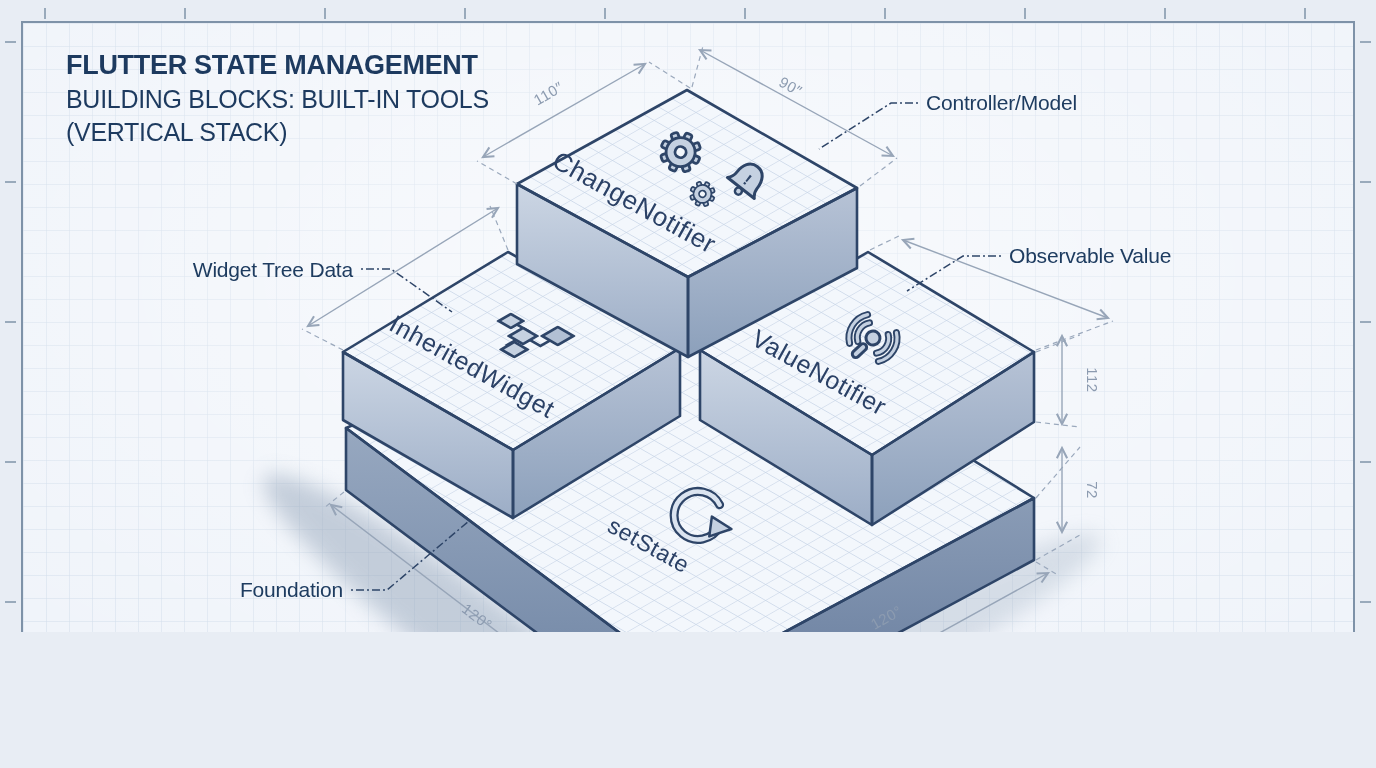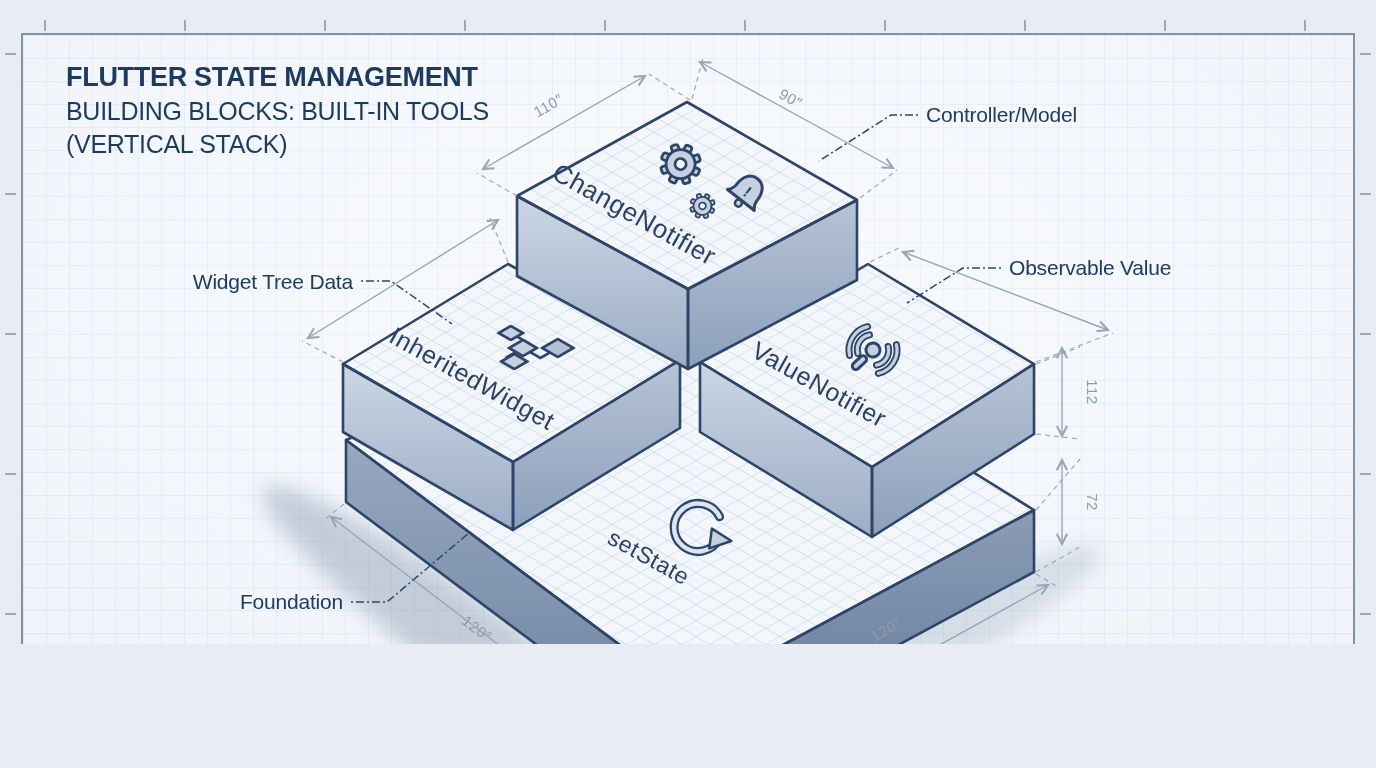--- a/index.html
+++ b/index.html
@@ -1,17 +1,17 @@
 <!DOCTYPE html>
 <html><head>
 <meta charset="utf-8">
 <style>
   html,body{margin:0;padding:0;background:#e8edf4;}
   .stage{position:relative;width:1376px;height:632px;overflow:hidden;
-         font-family:"Liberation Sans",sans-serif;margin-top:12px;}
+         font-family:"Liberation Sans",sans-serif;}
   svg{display:block;}
   text{font-family:"Liberation Sans",sans-serif;}
   .title1{font-size:27px;font-weight:700;letter-spacing:-0.3px;fill:#1d3a5f;}
   .title2{font-size:25px;font-weight:400;letter-spacing:-0.3px;fill:#1d3a5f;}
   .anno{font-size:21px;fill:#1e3c60;letter-spacing:-0.2px;}
   .dimlbl{font-size:15px;fill:#8c9bb0;letter-spacing:0.5px;}
   .blklbl{fill:#2b4166;letter-spacing:0.6px;}
   .face-outline{fill:none;stroke:#2e4568;stroke-width:2.6;stroke-linejoin:round;}
   .dim{stroke:#97a5b8;stroke-width:1.4;fill:none;}
   .ext{stroke:#9aa8bc;stroke-width:1.2;fill:none;stroke-dasharray:5 4;}

